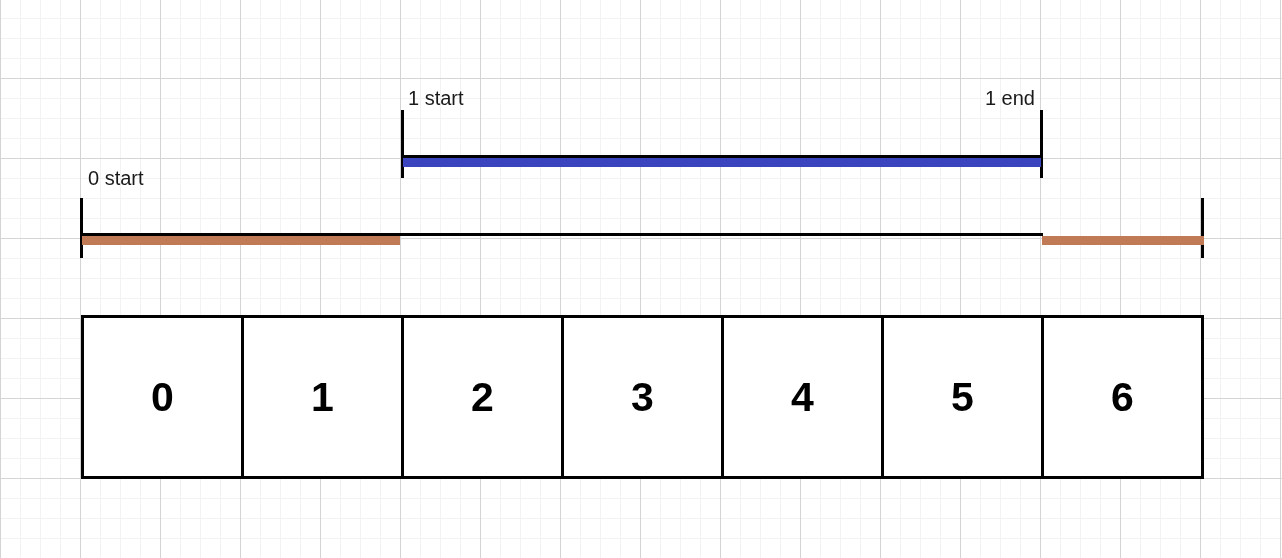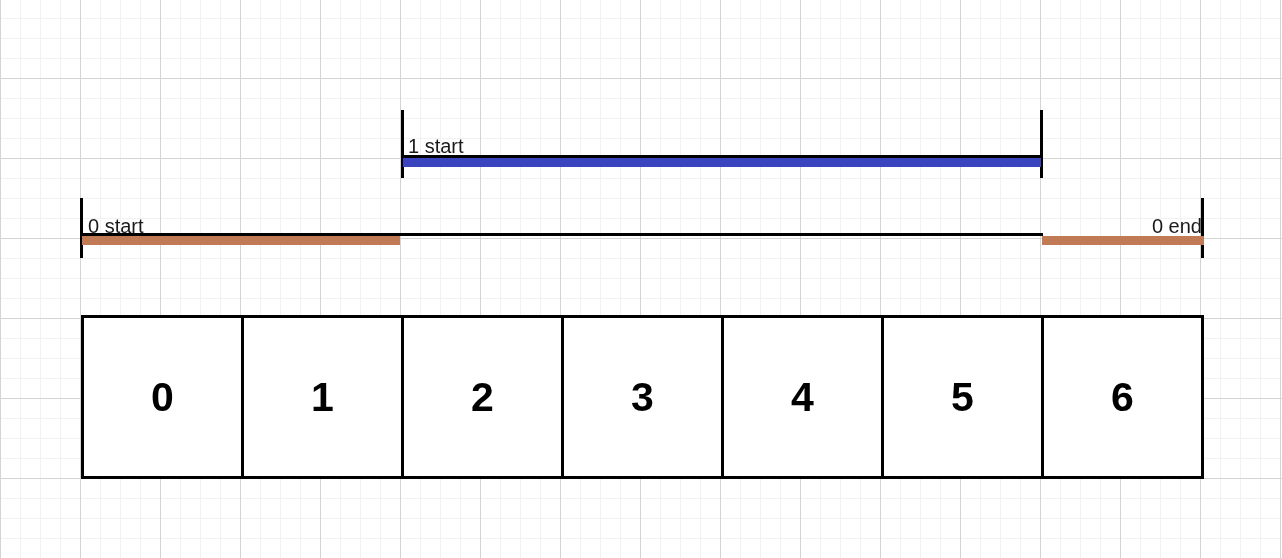--- a/index.html
+++ b/index.html
@@ -39,21 +39,20 @@
     width: 3px;
     background: #000000;
   }
 
   .label {
     position: absolute;
     font-size: 20px;
     line-height: 20px;
     color: #1a1a1a;
     white-space: nowrap;
-    margin-top: 48px;
   }
   .label.left  { text-align: left; }
   .label.right { text-align: right; }
 
   .rail {
     position: absolute;
     height: 3px;
     background: #000000;
   }
 
@@ -84,32 +83,32 @@
 </style>
 </head>
 <body>
 
 <div id="canvas">
 
   <div class="label left" style="left:408px; top:88px;">1 start</div>
 
   <div class="tick" style="left:401px; top:110px; height:68px;"></div>
 
+  <div class="label right" style="left:875px; width:160px; top:88px;">1 end</div>
 
   <div class="tick" style="left:1040px; top:110px; height:68px;"></div>
 
   <div class="rail" style="left:401px; top:155px; width:642px;"></div>
 
   <div class="bar blue" style="left:403px; top:158px; width:638px;"></div>
 
   <div class="label left" style="left:88px; top:168px;text-align:center;">0 start</div>
 
   <div class="tick" style="left:80px; top:198px; height:60px;"></div>
 
-  <div class="label right" style="left:1042px; width:160px; top:168px;">0 end</div>
 
   <div class="tick" style="left:1201px; top:198px; height:60px;"></div>
 
   <div class="rail" style="left:80px; top:233px; width:963px;"></div>
 
   <div class="bar brown" style="left:82px; top:236px; width:318px;"></div>
 
   <div class="bar brown" style="left:1042px; top:236px; width:162px;"></div>
 
   <div class="boxrow" style="left:81px; top:315px;">

